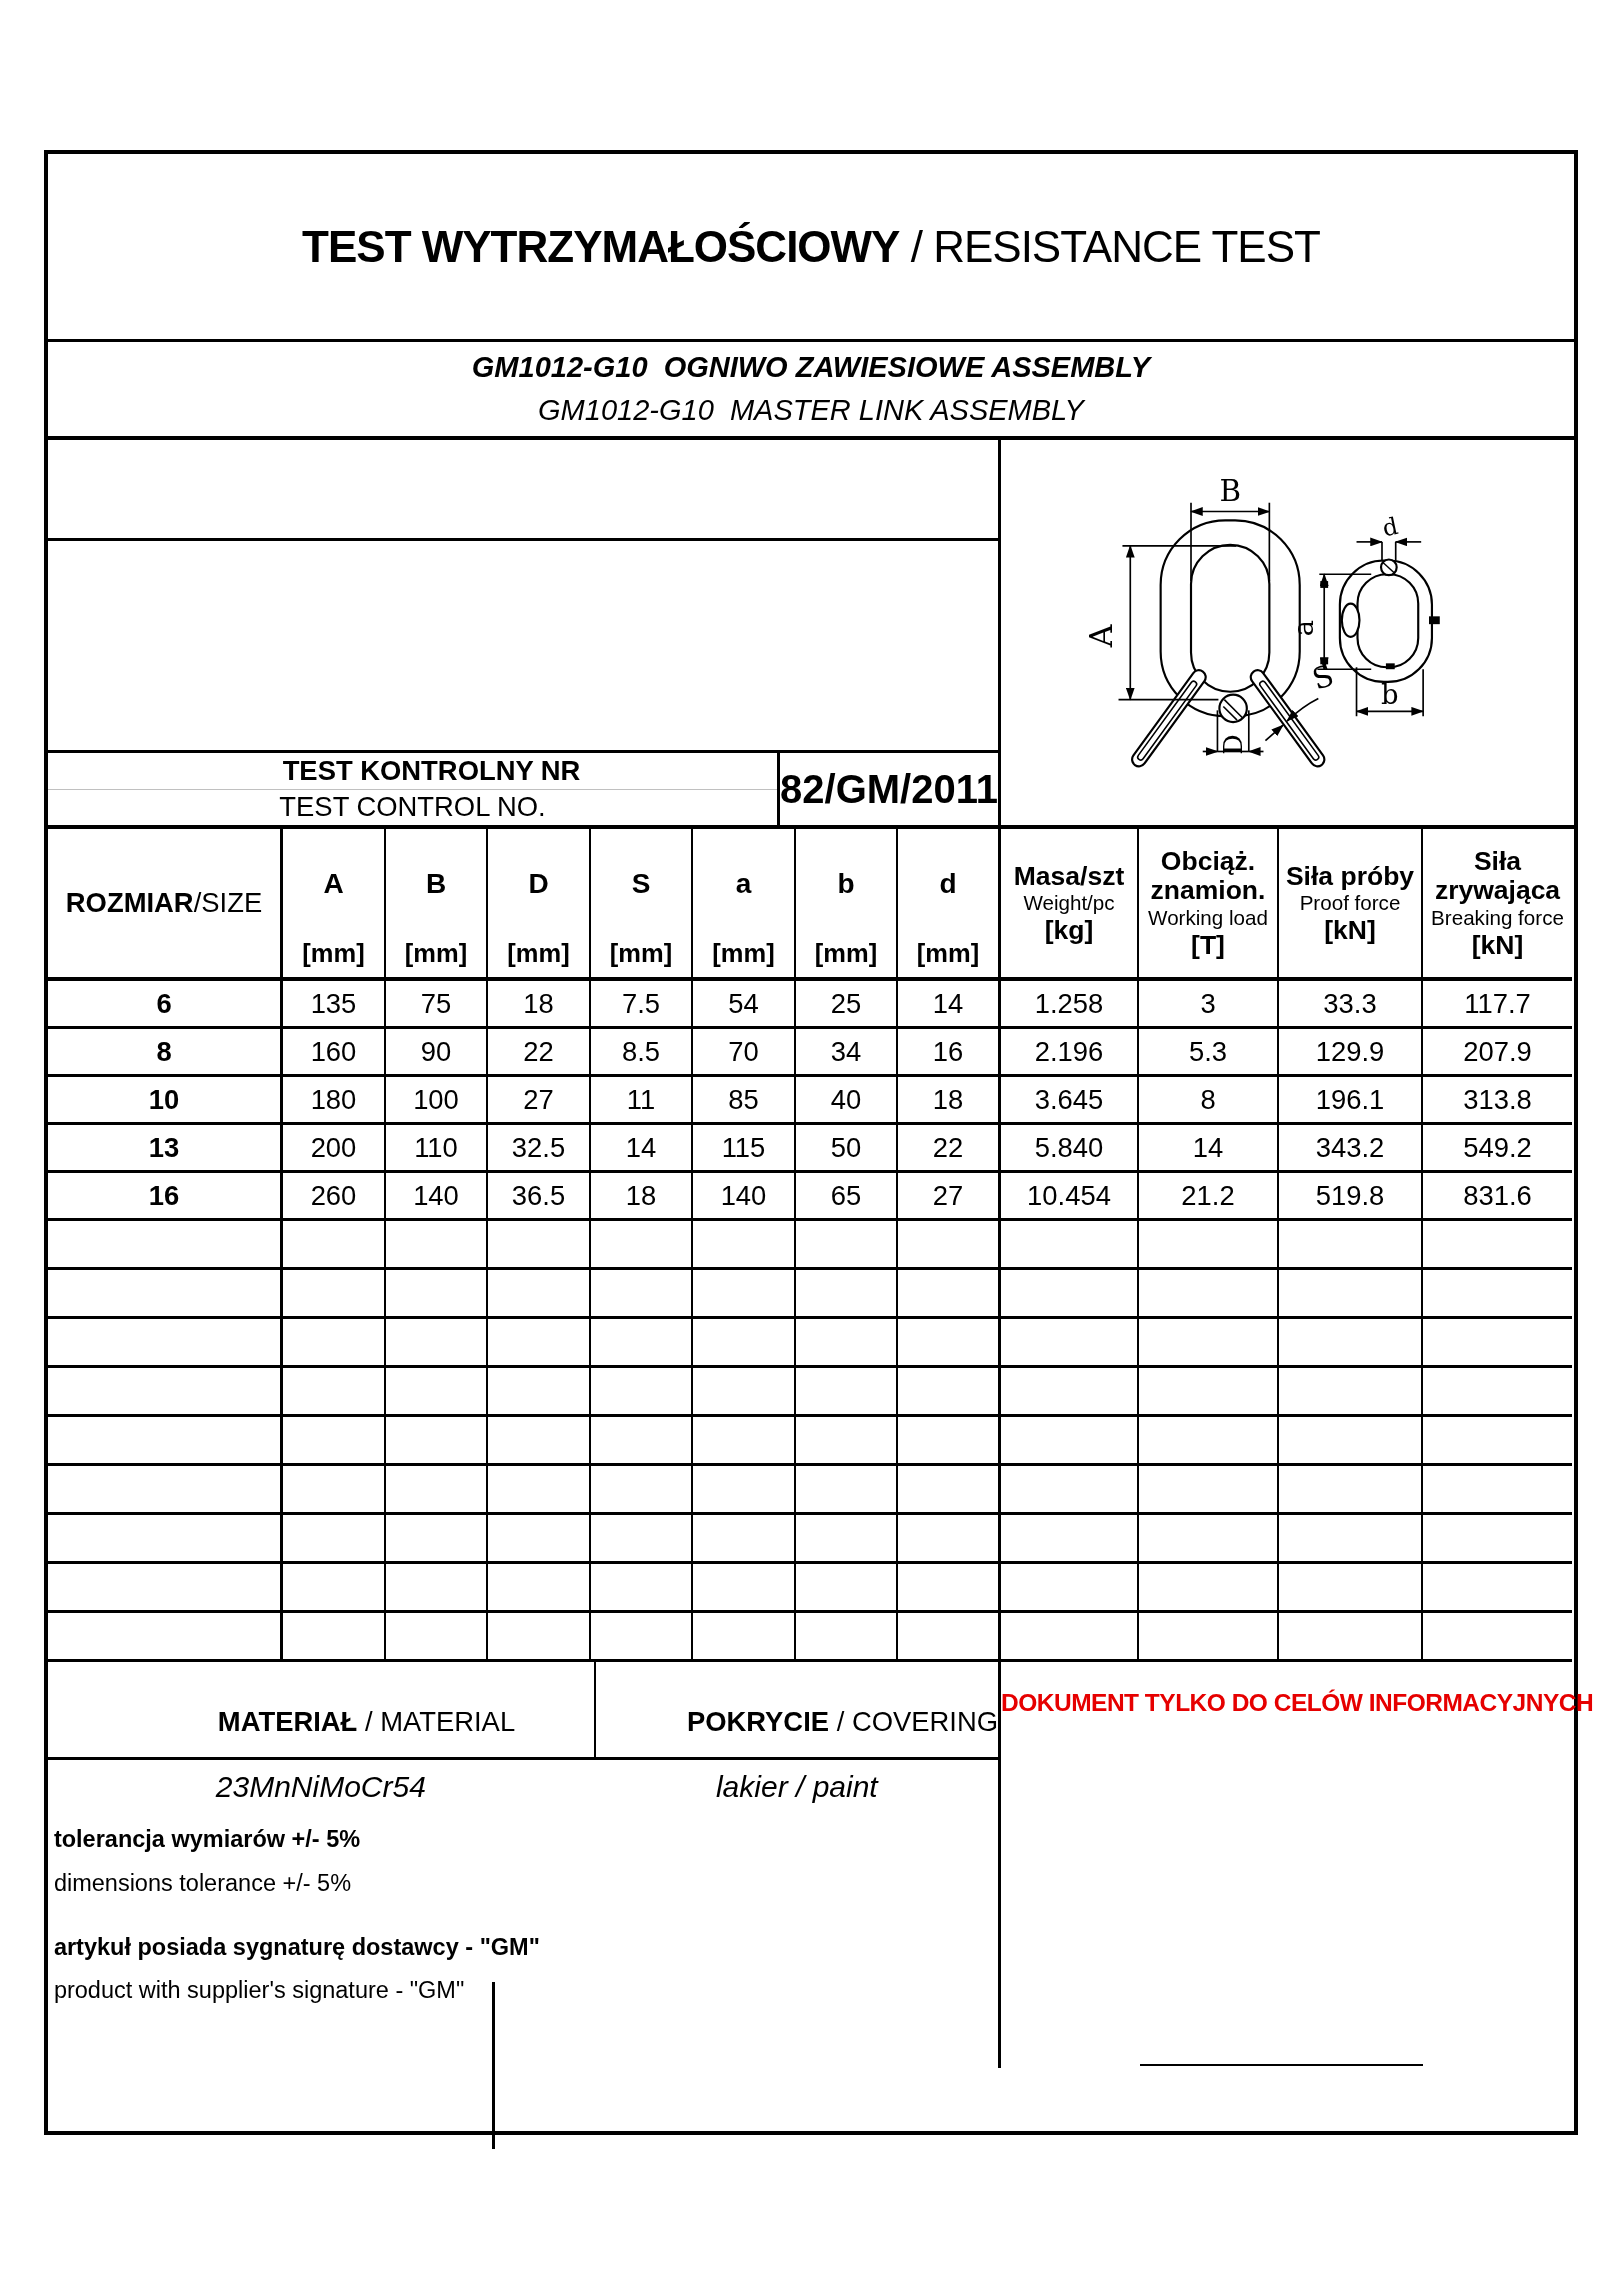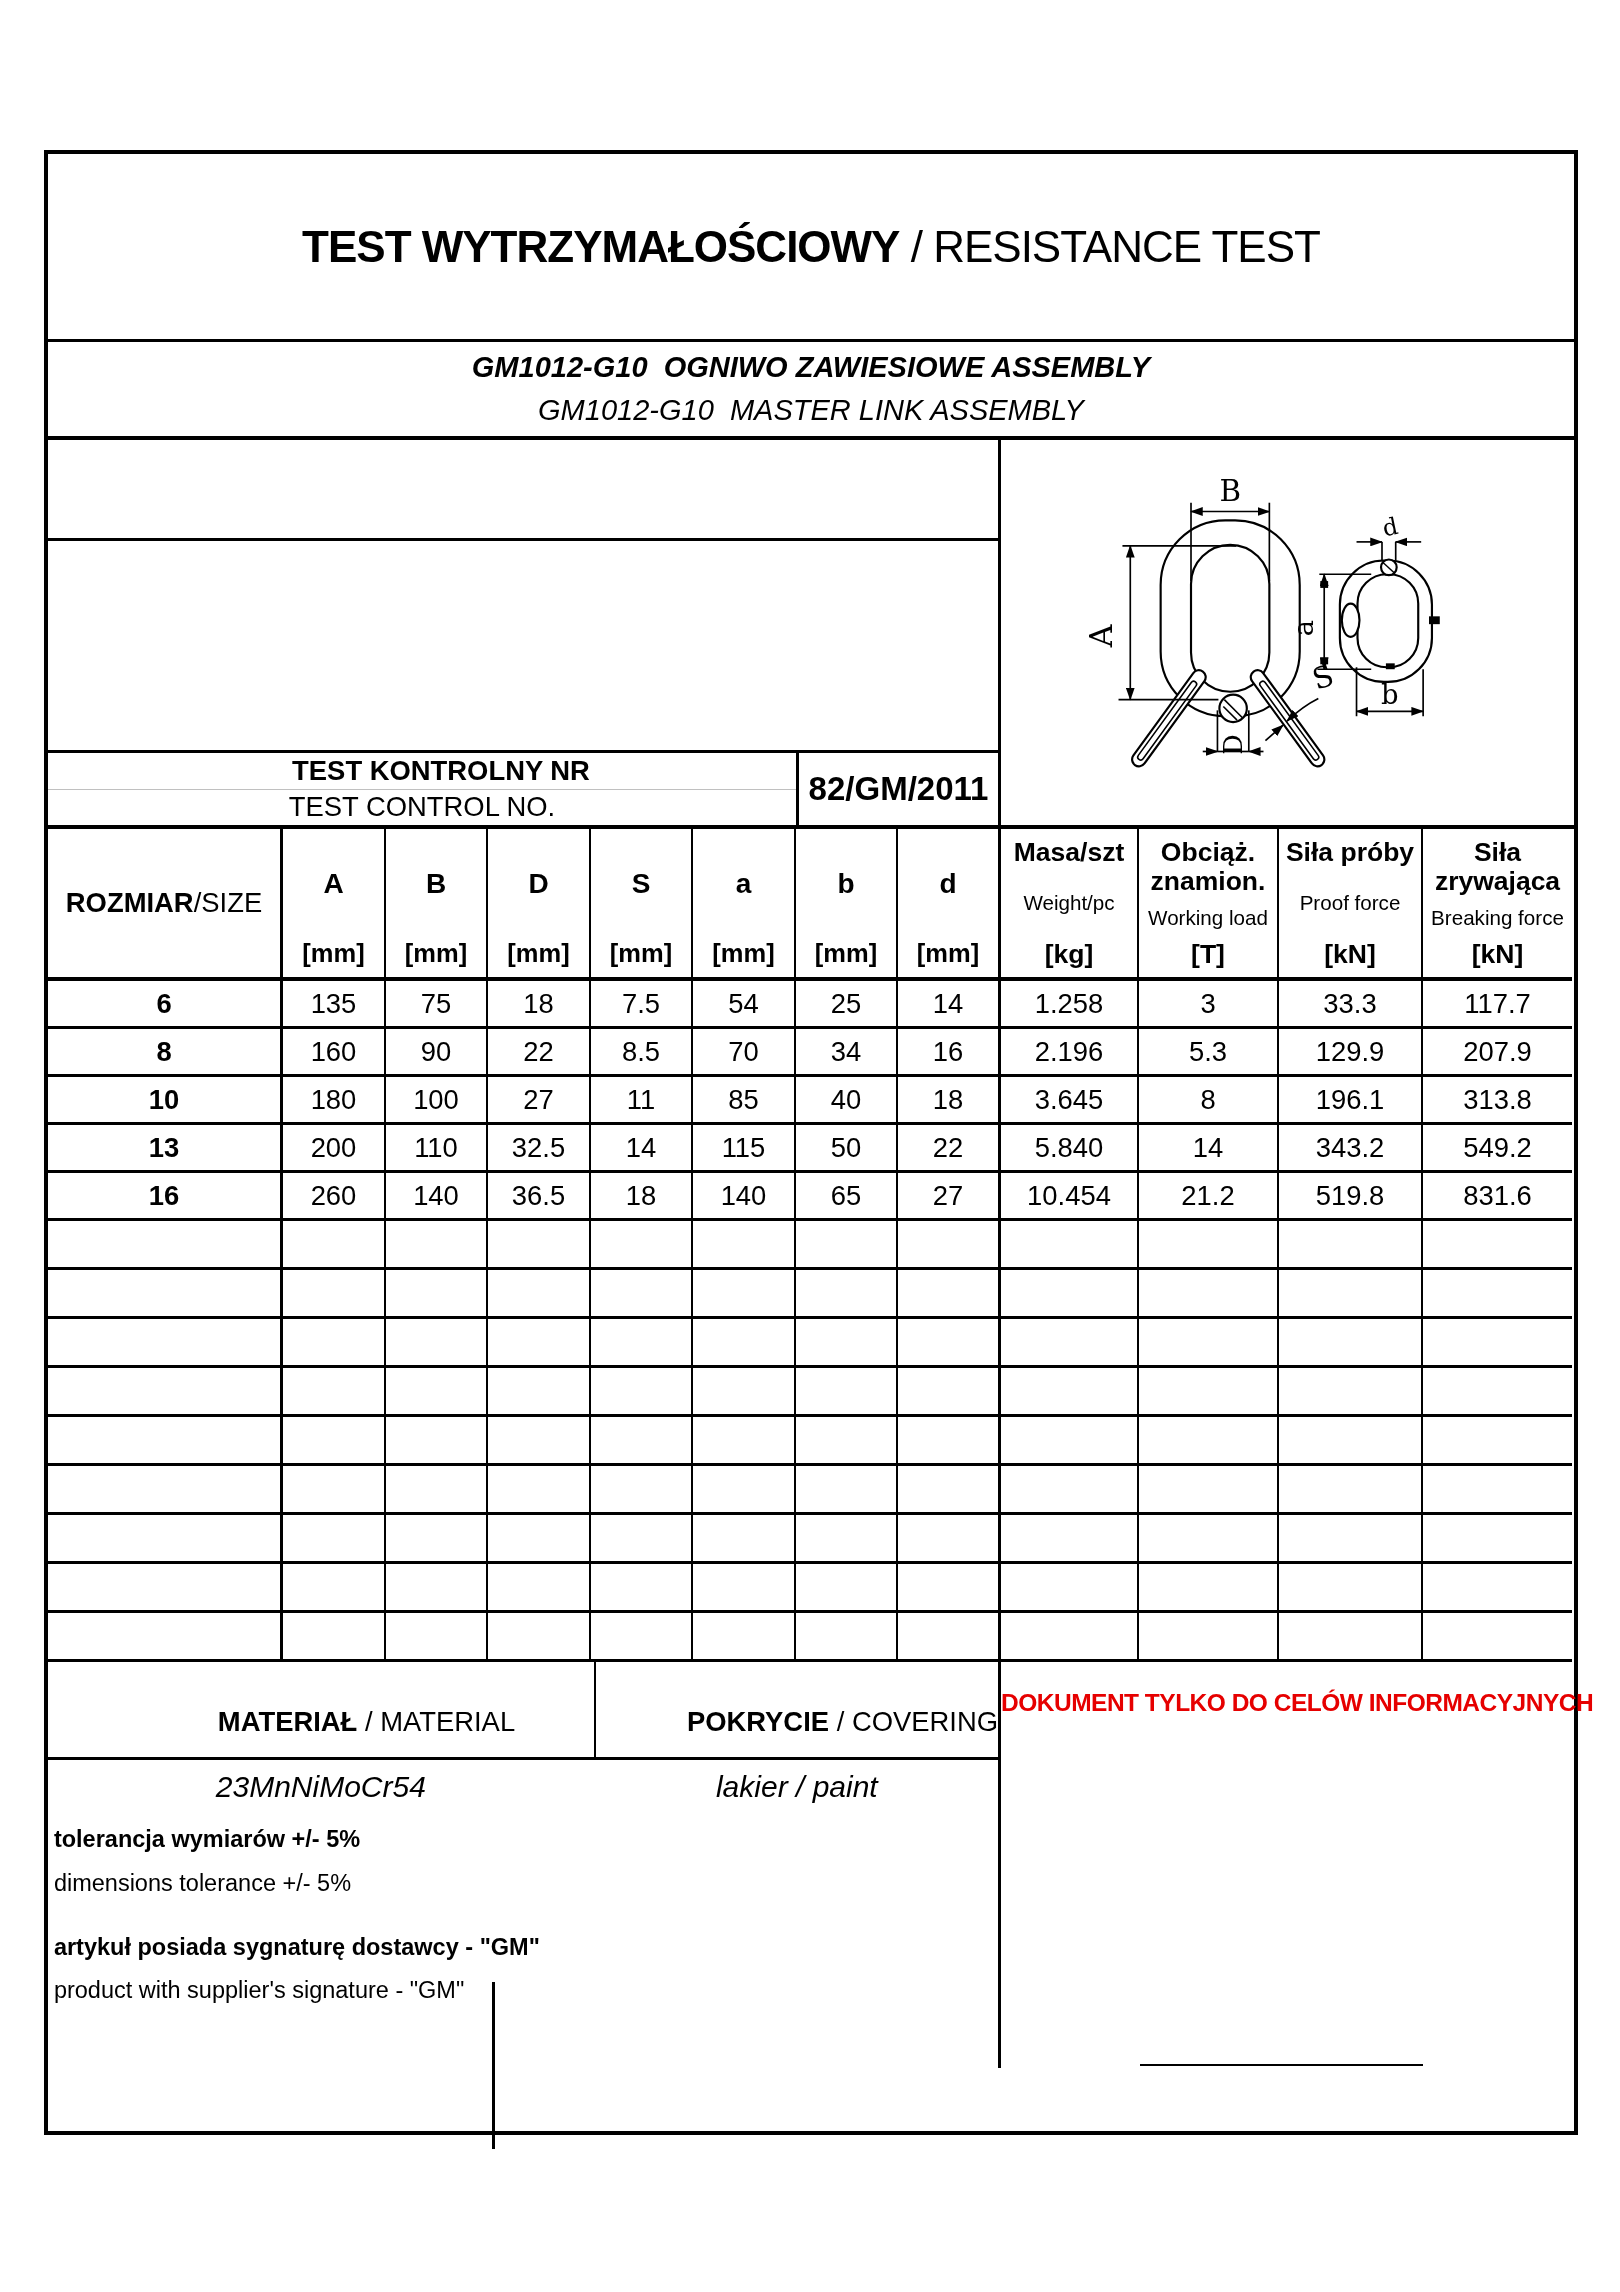--- a/index.html
+++ b/index.html
@@ -26,40 +26,40 @@
   .mid-left { width:953px; border-right:3.9px solid #000; display:flex; flex-direction:column; }
   .blank-1 { height:101px; border-bottom:3.9px solid #000; }
   .blank-2 { height:212px; border-bottom:3.9px solid #000; }
   .test-row { flex:1; display:flex; }
   .test-label-cell { width:751px; border-right:3.9px solid #000; display:flex; flex-direction:column; }
   .test-label-cell .l1 { flex:1; display:flex; align-items:center; justify-content:center;
                          font-size:27.4px; font-weight:bold;padding-left:38px; }
   .test-label-cell .l2 { flex:1; display:flex; align-items:center; justify-content:center;
                          font-size:27.4px; border-top:1px solid #c0c0c0; }
   .test-value-cell { flex:1; display:flex; align-items:center; justify-content:center;
-                     font-size:33px; font-weight:bold; }
+                     font-size:40px; font-weight:bold; }
   .mid-right { width:571px; position:relative; }
   .mid-right svg { display:block; }
   .draw-txt { font-family:"DejaVu Serif", serif; fill:#000; }
 
   
   #table-grid { display:grid;
     grid-template-columns:235px 103px 102px 103px 102px 103px 102px 103px 138px 140px 144px 149px;
     grid-template-rows:152px repeat(5,48px) repeat(9,49px); }
   .tcell { border-right:2px solid #000; border-bottom:3.9px solid #000;
            display:flex; align-items:center; justify-content:center; overflow:hidden; }
   .bthick { border-right-width:3.9px; }
   .blast  { border-right:none; }
   .hdr    { border-bottom-width:4.9px; }
   .size-hdr { font-size:27.4px; }
   .size-hdr .bold { font-weight:bold; }
   .dim-hdr { flex-direction:column; justify-content:flex-start; }
   .dim-hdr .letter { flex:1; display:flex; align-items:center; font-size:28px; font-weight:bold; }
   .dim-hdr .unit { margin-bottom:8.8px; font-size:25.5px; font-weight:bold; }
-  .info-hdr { flex-direction:column; justify-content:space-between; padding:8.8px 0 6.9px; }
+  .info-hdr { flex-direction:column; padding:8.8px 0 6.9px; }
   .info-hdr .iname { font-size:26.5px; font-weight:bold; line-height:1.12; text-align:center; max-width:132px; }
   .info-hdr .ien   { font-size:20.6px; }
   .info-hdr .iunit { font-size:26.5px; font-weight:bold; }
   .dcell { font-size:27.4px; }
   .dcell.size { font-weight:bold; }
 
   
   .bottom-zone { height:406px; display:flex; }
   .bz-left { width:953px; border-right:3.9px solid #000; display:flex; flex-direction:column; }
   .mat-row { height:98px; border-bottom:3.9px solid #000; display:flex; }

